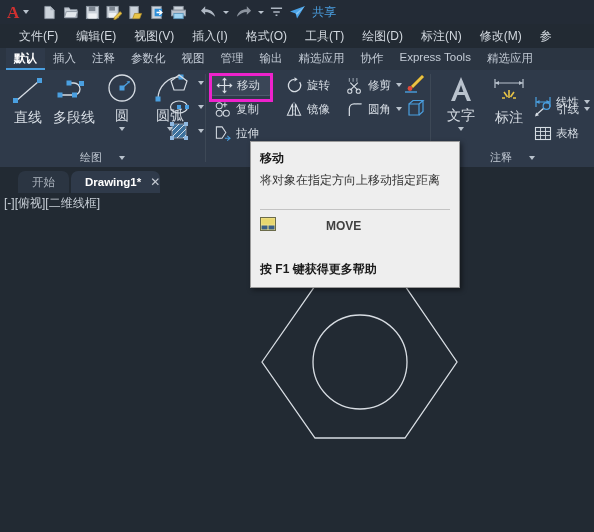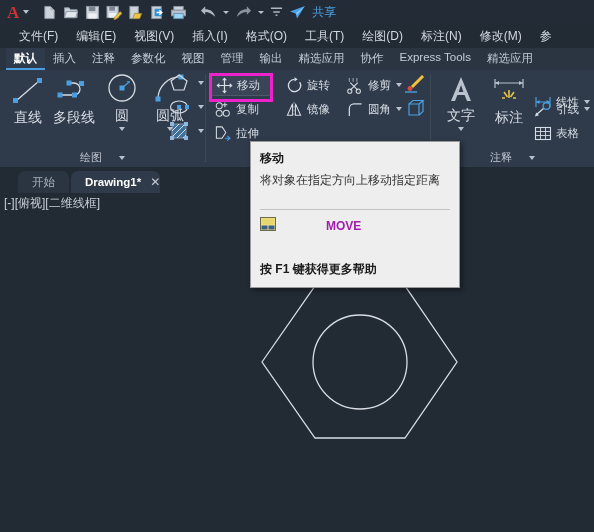--- a/index.html
+++ b/index.html
@@ -251,21 +251,21 @@
     background: #c3c3c3;
     margin: 0 0 7px 0;
   }
   .tt-cmd {
     display: flex;
     align-items: center;
     gap: 6px;
     margin-bottom: 6px;
   }
   .tt-cmd-txt {
-    color: #a21caf;
+    color: #404040;
     font-size: 12px;
     font-weight: bold;
     padding-left: 44px;
   }
   .tt-help {
     color: #1a1a1a;
     font-size: 12px;
     font-weight: bold;
     margin-top: 26px;
   }

